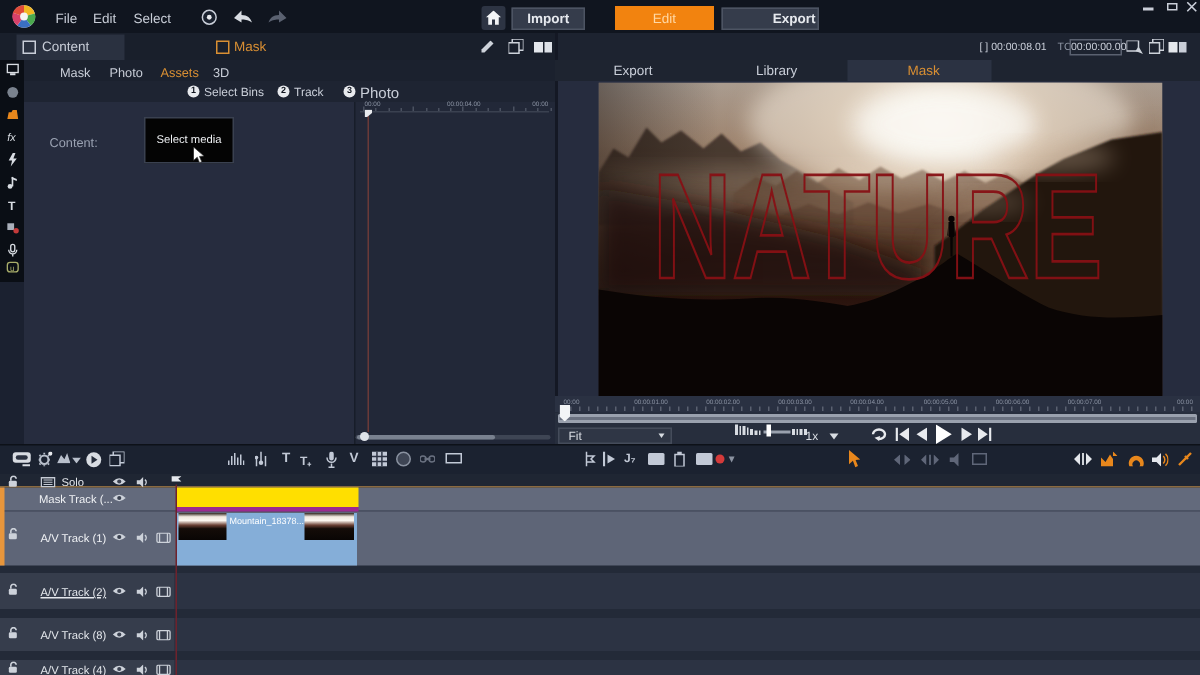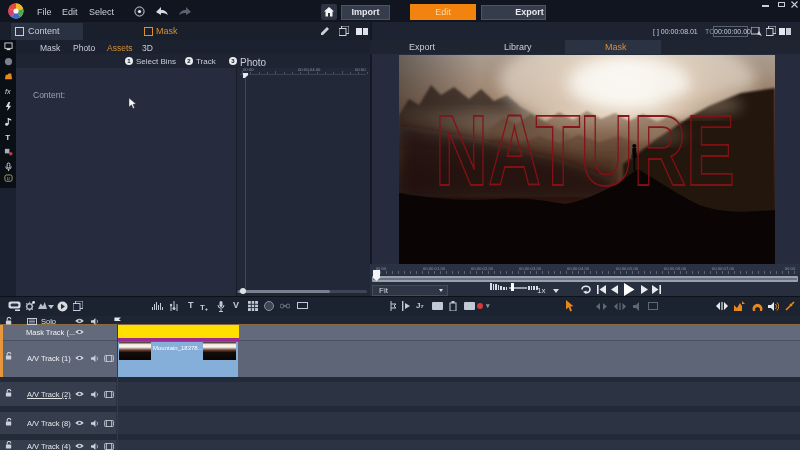--- a/index.html
+++ b/index.html
@@ -139,20 +139,21 @@
 <div class="abs" style="left:16px;top:54px;width:354px;height:14px;background:#1e2432;"></div>
 <div class="abs" style="left:125px;top:57px;width:8px;height:8px;border-radius:50%;background:#e8eaee;color:#10151f;font-size:6px;font-weight:bold;text-align:center;line-height:8px;">1</div>
 <div class="abs t" style="left:136px;top:57px;font-size:8px;">Select Bins</div>
 <div class="abs" style="left:185px;top:57px;width:8px;height:8px;border-radius:50%;background:#e8eaee;color:#10151f;font-size:6px;font-weight:bold;text-align:center;line-height:8px;">2</div>
 <div class="abs t" style="left:196px;top:57px;font-size:8px;">Track</div>
 <div class="abs" style="left:229px;top:57px;width:8px;height:8px;border-radius:50%;background:#e8eaee;color:#10151f;font-size:6px;font-weight:bold;text-align:center;line-height:8px;">3</div>
 <div class="abs t" style="left:240px;top:57px;font-size:10px;">Photo</div>
 
 <div class="abs" style="left:16px;top:68px;width:220px;height:228px;background:#262c3e;"></div>
 <div class="abs" style="left:33px;top:90px;font-size:8.5px;color:#9aa2b2;">Content:</div>
+<div class="abs" style="left:96px;top:78px;width:60px;height:31px;background:#040404;border:1px solid #3a4150;color:#f0f2f5;font-size:7.5px;text-align:center;line-height:28px;">Select media</div>
 <svg class="abs" style="left:129px;top:98px" width="8" height="11" viewBox="0 0 8 11">
  <path d="M0 0 L0 9 L2.5 6.8 L4 10.5 L5.5 9.8 L4 6.3 L7 6 Z" fill="#fff" stroke="#333" stroke-width="0.5"></path>
 </svg>
 
 <div class="abs" style="left:236px;top:68px;width:134px;height:228px;background:#222838;border-left:1px solid #171d29;"></div>
 <div class="abs" style="left:243px;top:67px;font-size:5px;color:#8a92a2;transform:scale(0.85);transform-origin:left top;">00:00</div>
 <div class="abs" style="left:296px;top:67px;font-size:5px;color:#8a92a2;transform:scale(0.85);transform-origin:center top;">00:00:04.00</div>
 <div class="abs" style="left:353px;top:67px;font-size:5px;color:#8a92a2;transform:scale(0.85);transform-origin:right top;">00:00</div>
 <div class="abs" style="left:240px;top:74px;width:126px;height:1px;background:#3a4150;"></div>
     <div class="abs" style="left:242.0px;top:71px;width:1px;height:3px;background:#4a5160;"></div>

